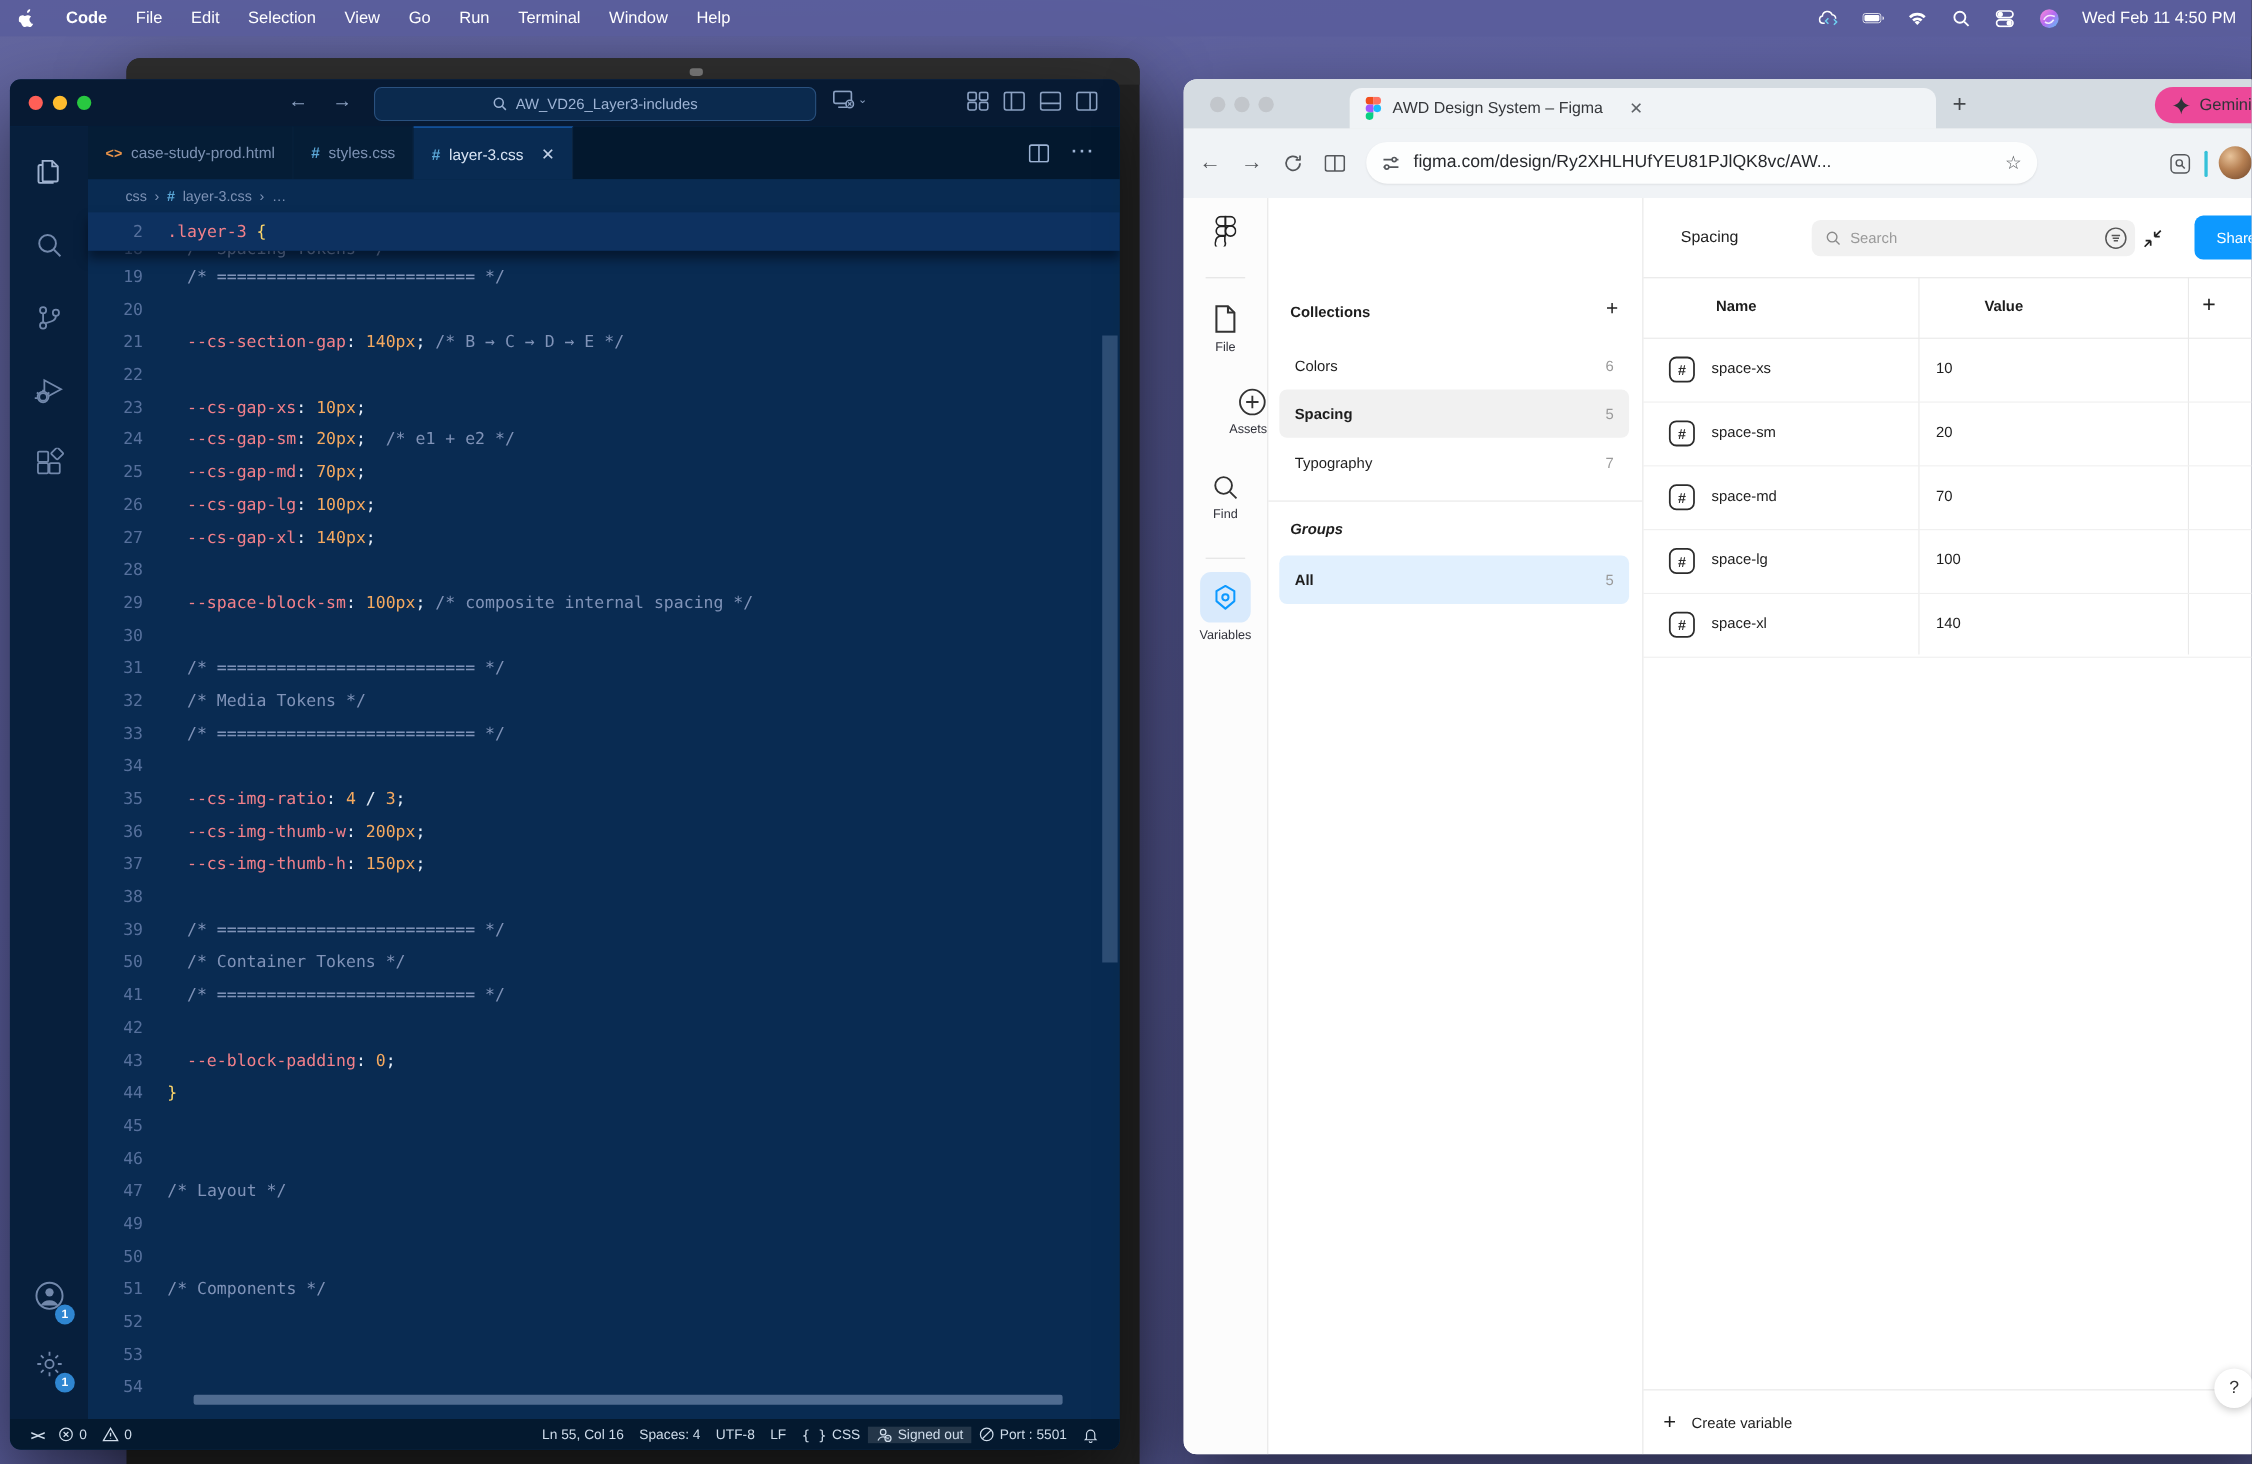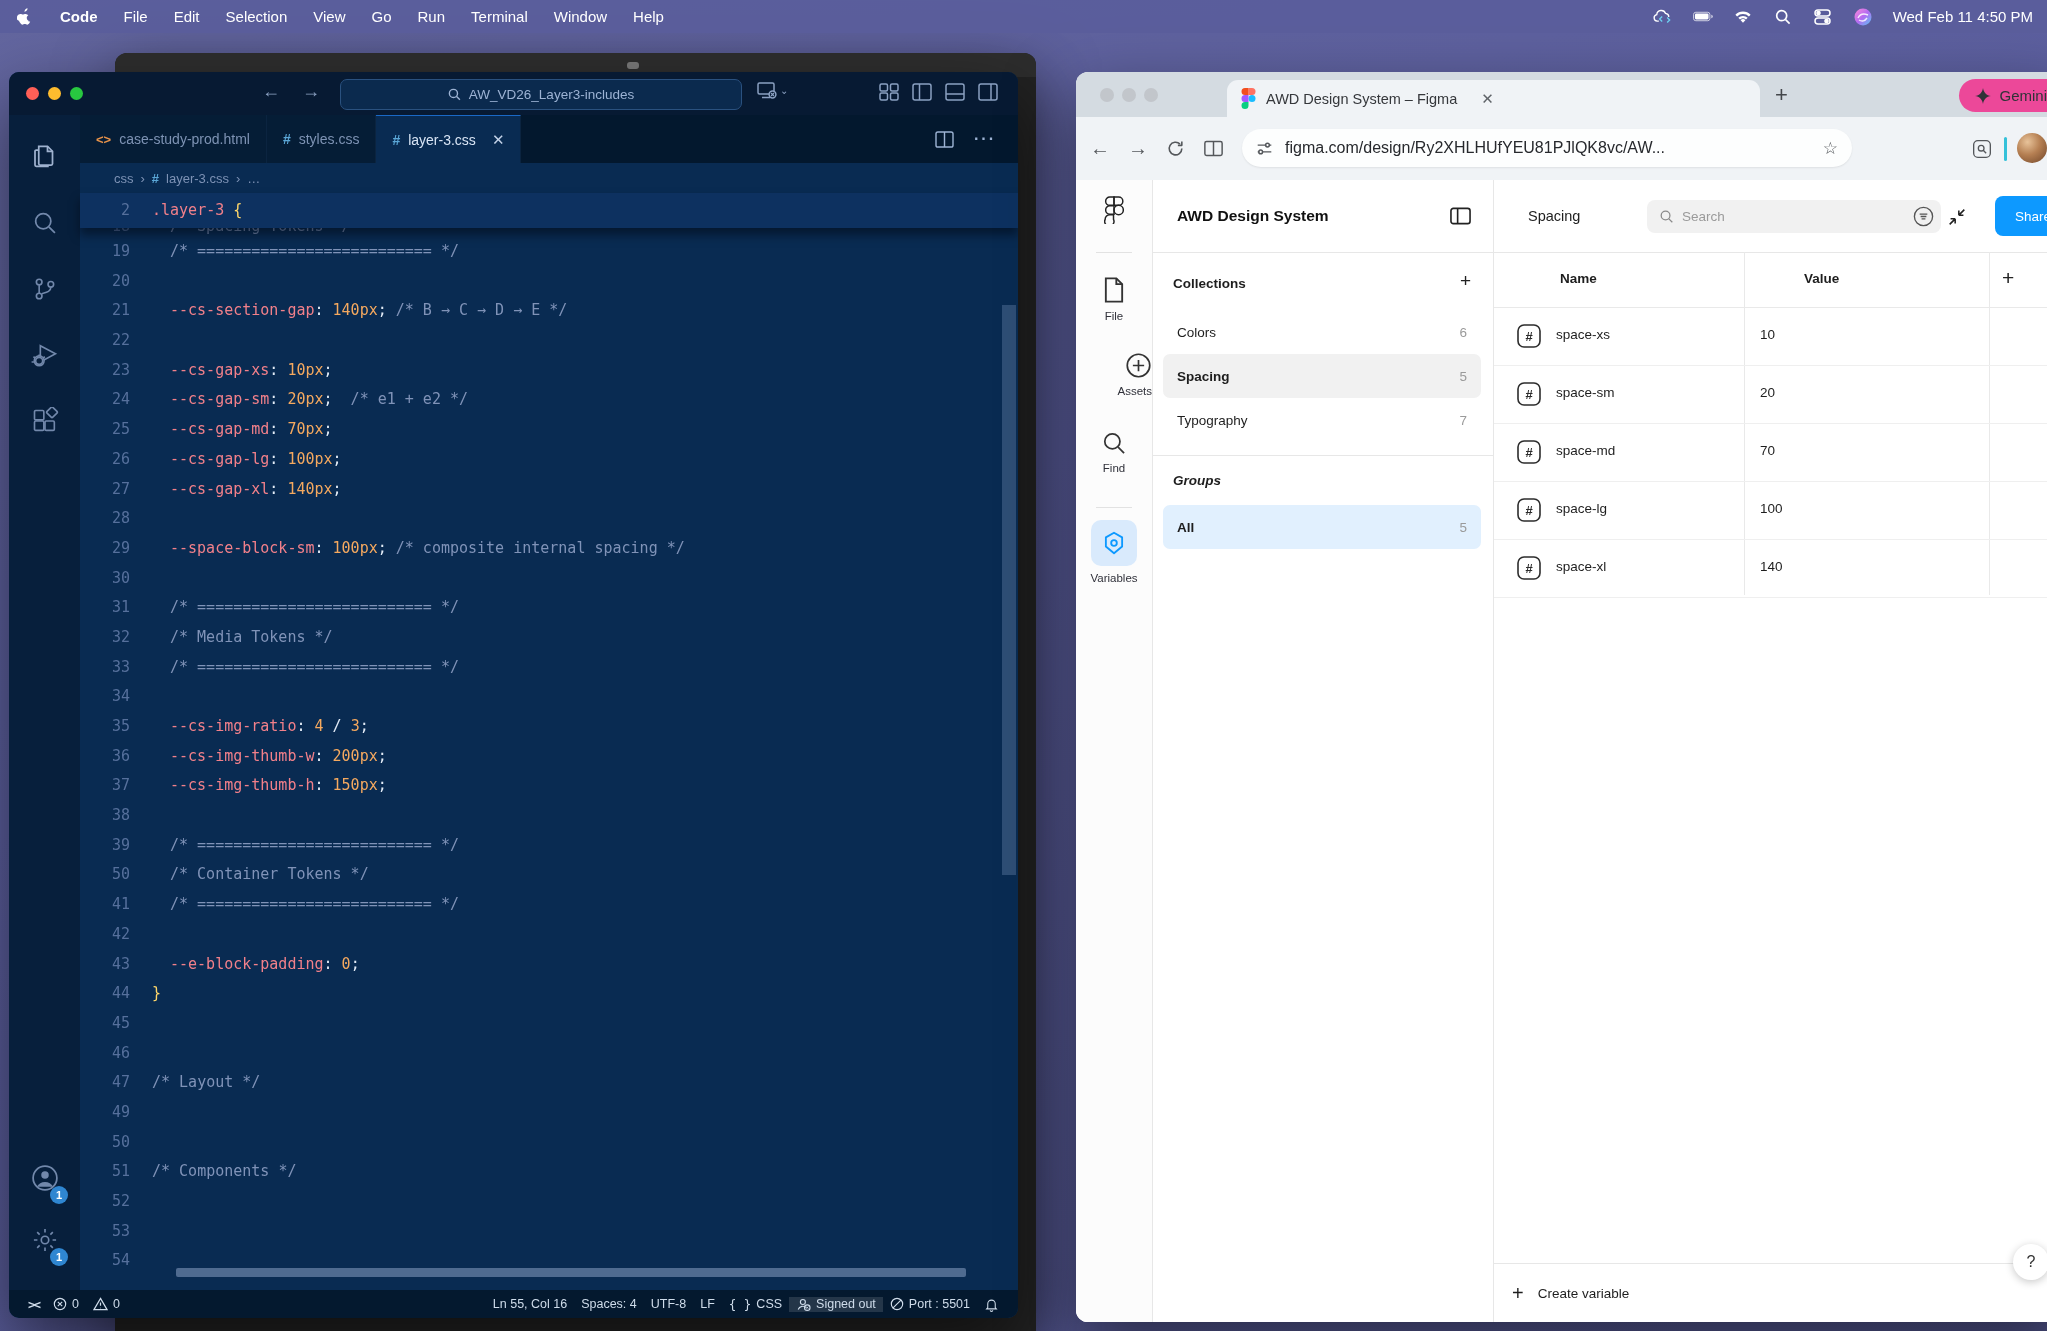--- a/index.html
+++ b/index.html
@@ -549,29 +549,20 @@
             <svg width="26" height="26" viewBox="0 0 24 24" fill="none" stroke="#0d99ff" stroke-width="1.7">
                 <path d="M12 2.5l7.5 4.3v8.4L12 21.5l-7.5-6.3V6.8z" stroke-linejoin="round"></path>
                 <circle cx="12" cy="12" r="2.6"></circle>
               </svg>
           </div>
           <span class="rail-label">Variables</span>
         </div>
       </div>
 
       <div class="fig-left">
-        <div class="fig-header">
-          <span class="doc-title">AWD Design System</span>
-          <span class="panel-ico">
-            <svg width="21" height="18" viewBox="0 0 22 18" fill="none" stroke="#222" stroke-width="1.7">
-                <rect x="1" y="1" width="20" height="16" rx="2.5"></rect>
-                <path d="M8 1v16"></path>
-              </svg>
-          </span>
-        </div>
         <span class="sec-title" style="top:96px;">Collections</span>
         <span class="plus-btn" style="top:90px;">+</span>
         <div>
             <div class="coll-row" style="top: 130px;">
               <span>Colors</span>
               <span class="coll-count">6</span>
             </div>
             <div class="coll-row sel-gray" style="top: 174px;">
               <span>Spacing</span>
               <span class="coll-count">5</span>

